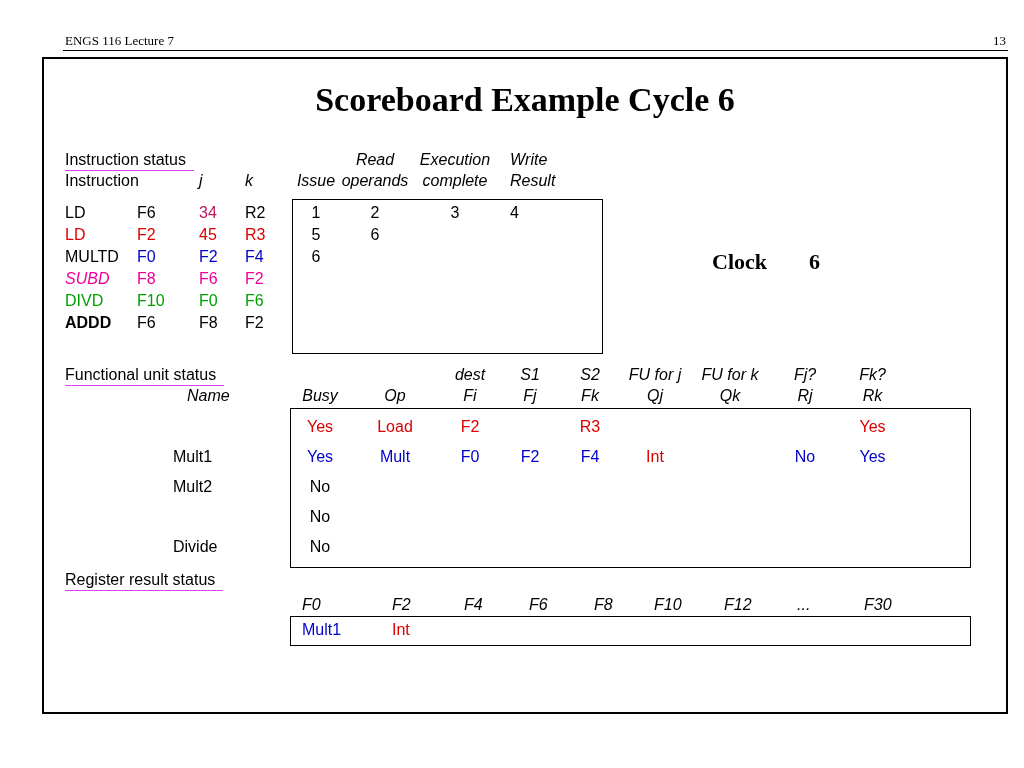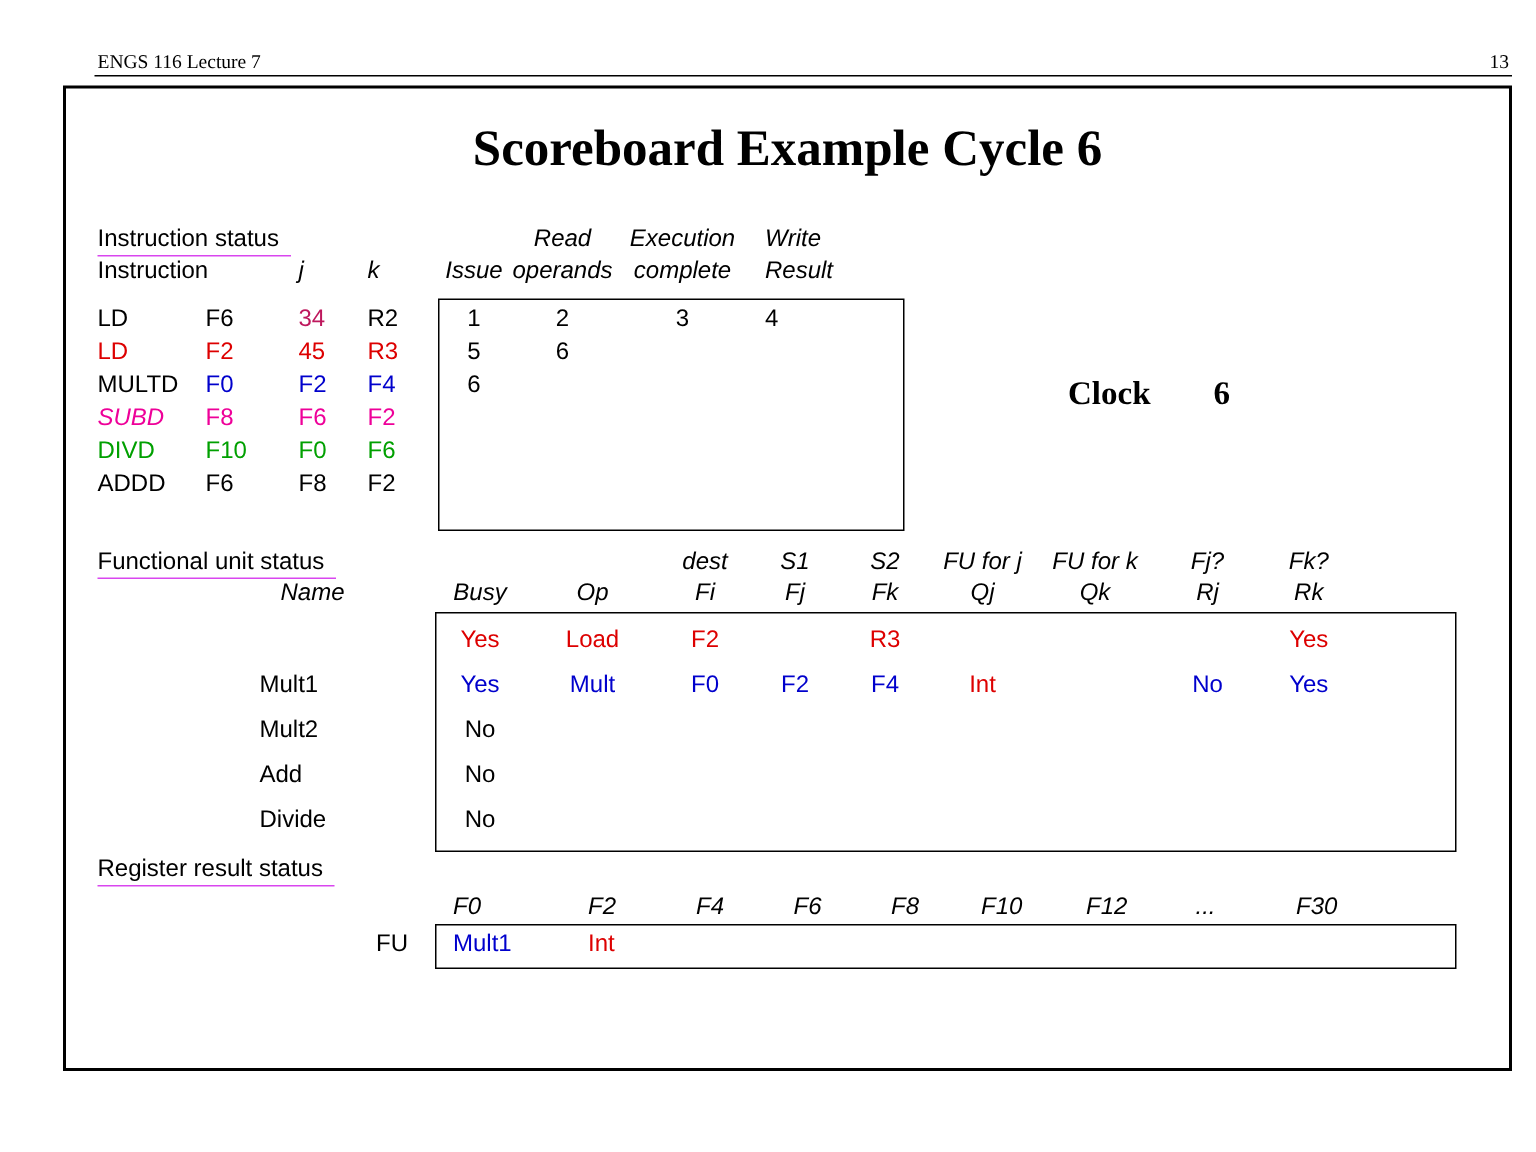--- a/index.html
+++ b/index.html
@@ -134,21 +134,21 @@
       <span class="g1" style="color: rgb(0, 160, 0);">DIVD</span>
       <span class="g2" style="color: rgb(0, 160, 0);">F10</span>
       <span class="g3" style="color: rgb(0, 160, 0);">F0</span>
       <span class="g4" style="color: rgb(0, 160, 0);">F6</span>
       <span class="g5 cen"></span>
       <span class="g6 cen"></span>
       <span class="g7 cen"></span>
       <span class="g8 padL"></span>
     </div>
     <div class="igrid irow">
-      <span class="g1" style="color: rgb(0, 0, 0);">ADDD</span>
+      <span class="g1" style="color: rgb(0, 0, 0); font-weight: bold;">ADDD</span>
       <span class="g2" style="color: rgb(0, 0, 0);">F6</span>
       <span class="g3" style="color: rgb(0, 0, 0);">F8</span>
       <span class="g4" style="color: rgb(0, 0, 0);">F2</span>
       <span class="g5 cen"></span>
       <span class="g6 cen"></span>
       <span class="g7 cen"></span>
       <span class="g8 padL"></span>
     </div>
   </div>
 
@@ -212,21 +212,20 @@
       <span class="g3 cen"></span>
       <span class="g4 cen"></span>
       <span class="g5 cen"></span>
       <span class="g6 cen"></span>
       <span class="g7 cen"></span>
       <span class="g8 cen"></span>
       <span class="g9 cen"></span>
       <span class="g10 cen"></span>
     </div>
     <div class="fgrid frow">
-      <span class="g1 name-v">Add</span>
       <span class="g2 cen" style="color: rgb(0, 0, 0);">No</span>
       <span class="g3 cen"></span>
       <span class="g4 cen"></span>
       <span class="g5 cen"></span>
       <span class="g6 cen"></span>
       <span class="g7 cen"></span>
       <span class="g8 cen"></span>
       <span class="g9 cen"></span>
       <span class="g10 cen"></span>
     </div>
@@ -255,21 +254,20 @@
       <span class="g3 regpad it">F2</span>
       <span class="g4 regpad it">F4</span>
       <span class="g5 regpad it">F6</span>
       <span class="g6 regpad it">F8</span>
       <span class="g7 regpad it">F10</span>
       <span class="g8 regpad it">F12</span>
       <span class="g9 regpad it">...</span>
       <span class="g10 regpad it">F30</span>
     </div>
     <div class="rgrid rrow">
-      <span class="g1 fu-label">FU</span>
       <span class="g2 regpad" style="color: rgb(0, 0, 204);">Mult1</span>
       <span class="g3 regpad" style="color: rgb(221, 0, 0);">Int</span>
       <span class="g4 regpad"></span>
       <span class="g5 regpad"></span>
       <span class="g6 regpad"></span>
       <span class="g7 regpad"></span>
       <span class="g8 regpad"></span>
       <span class="g9 regpad"></span>
       <span class="g10 regpad"></span>
     </div>

